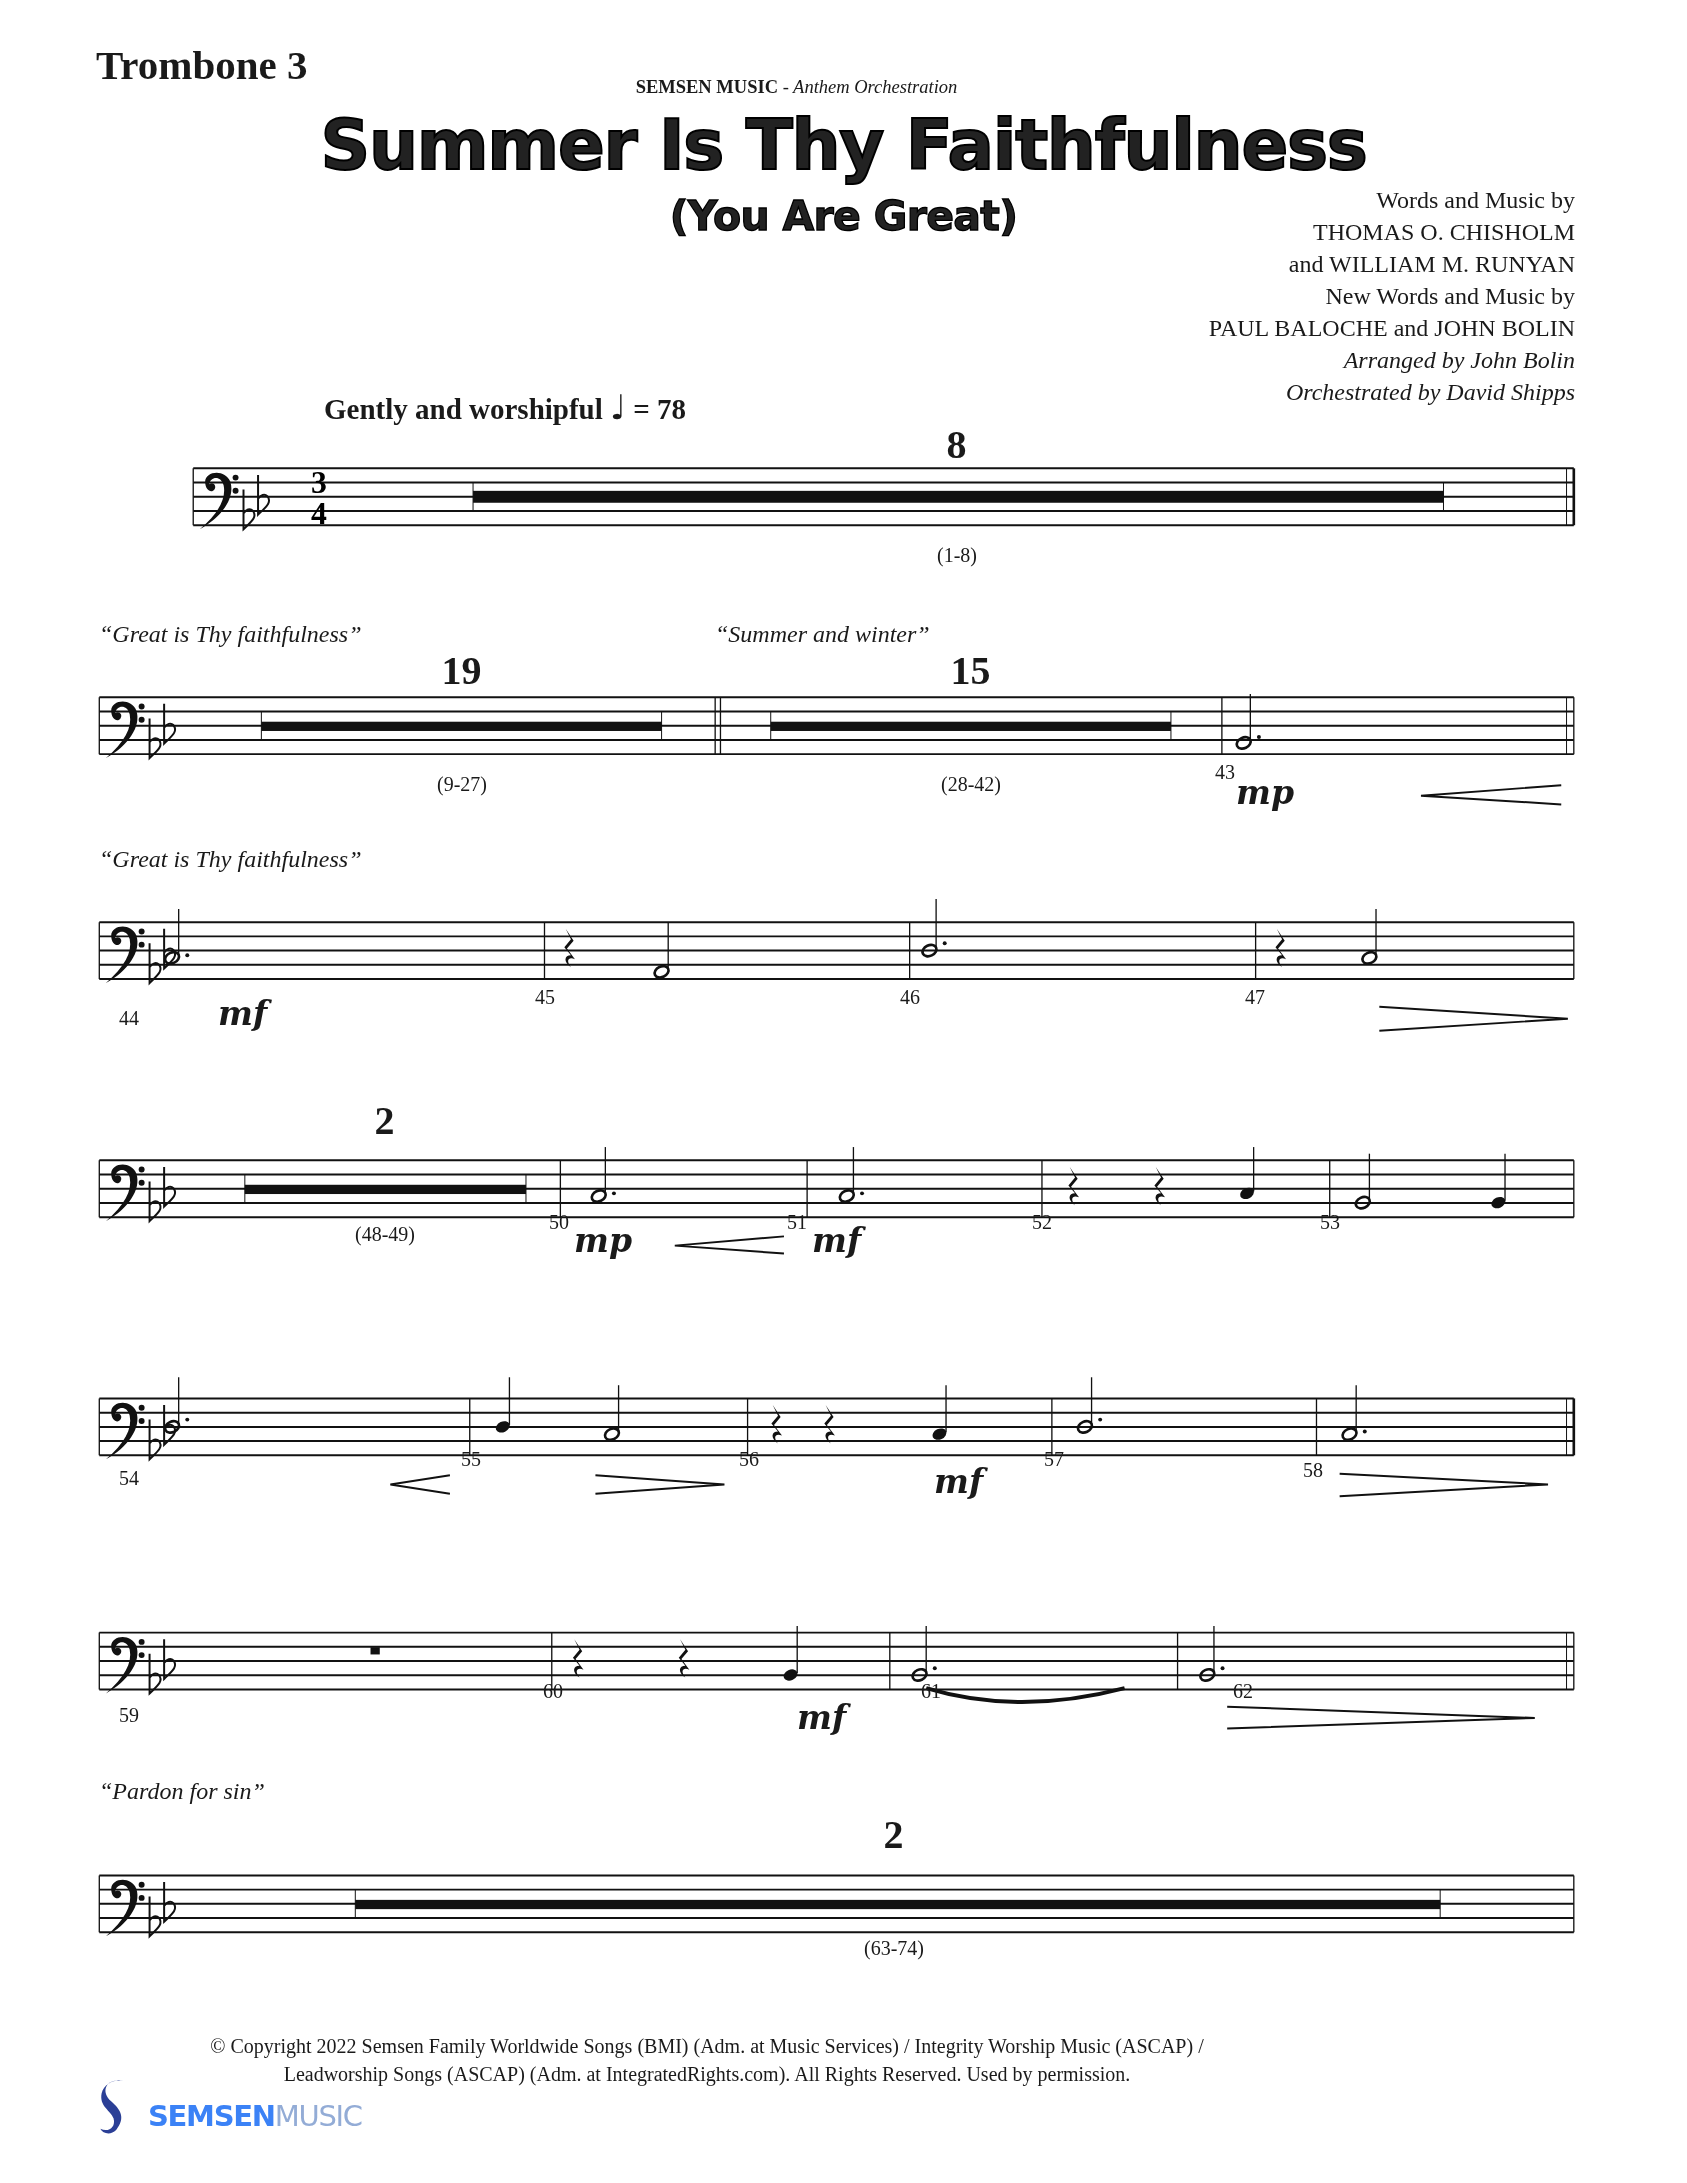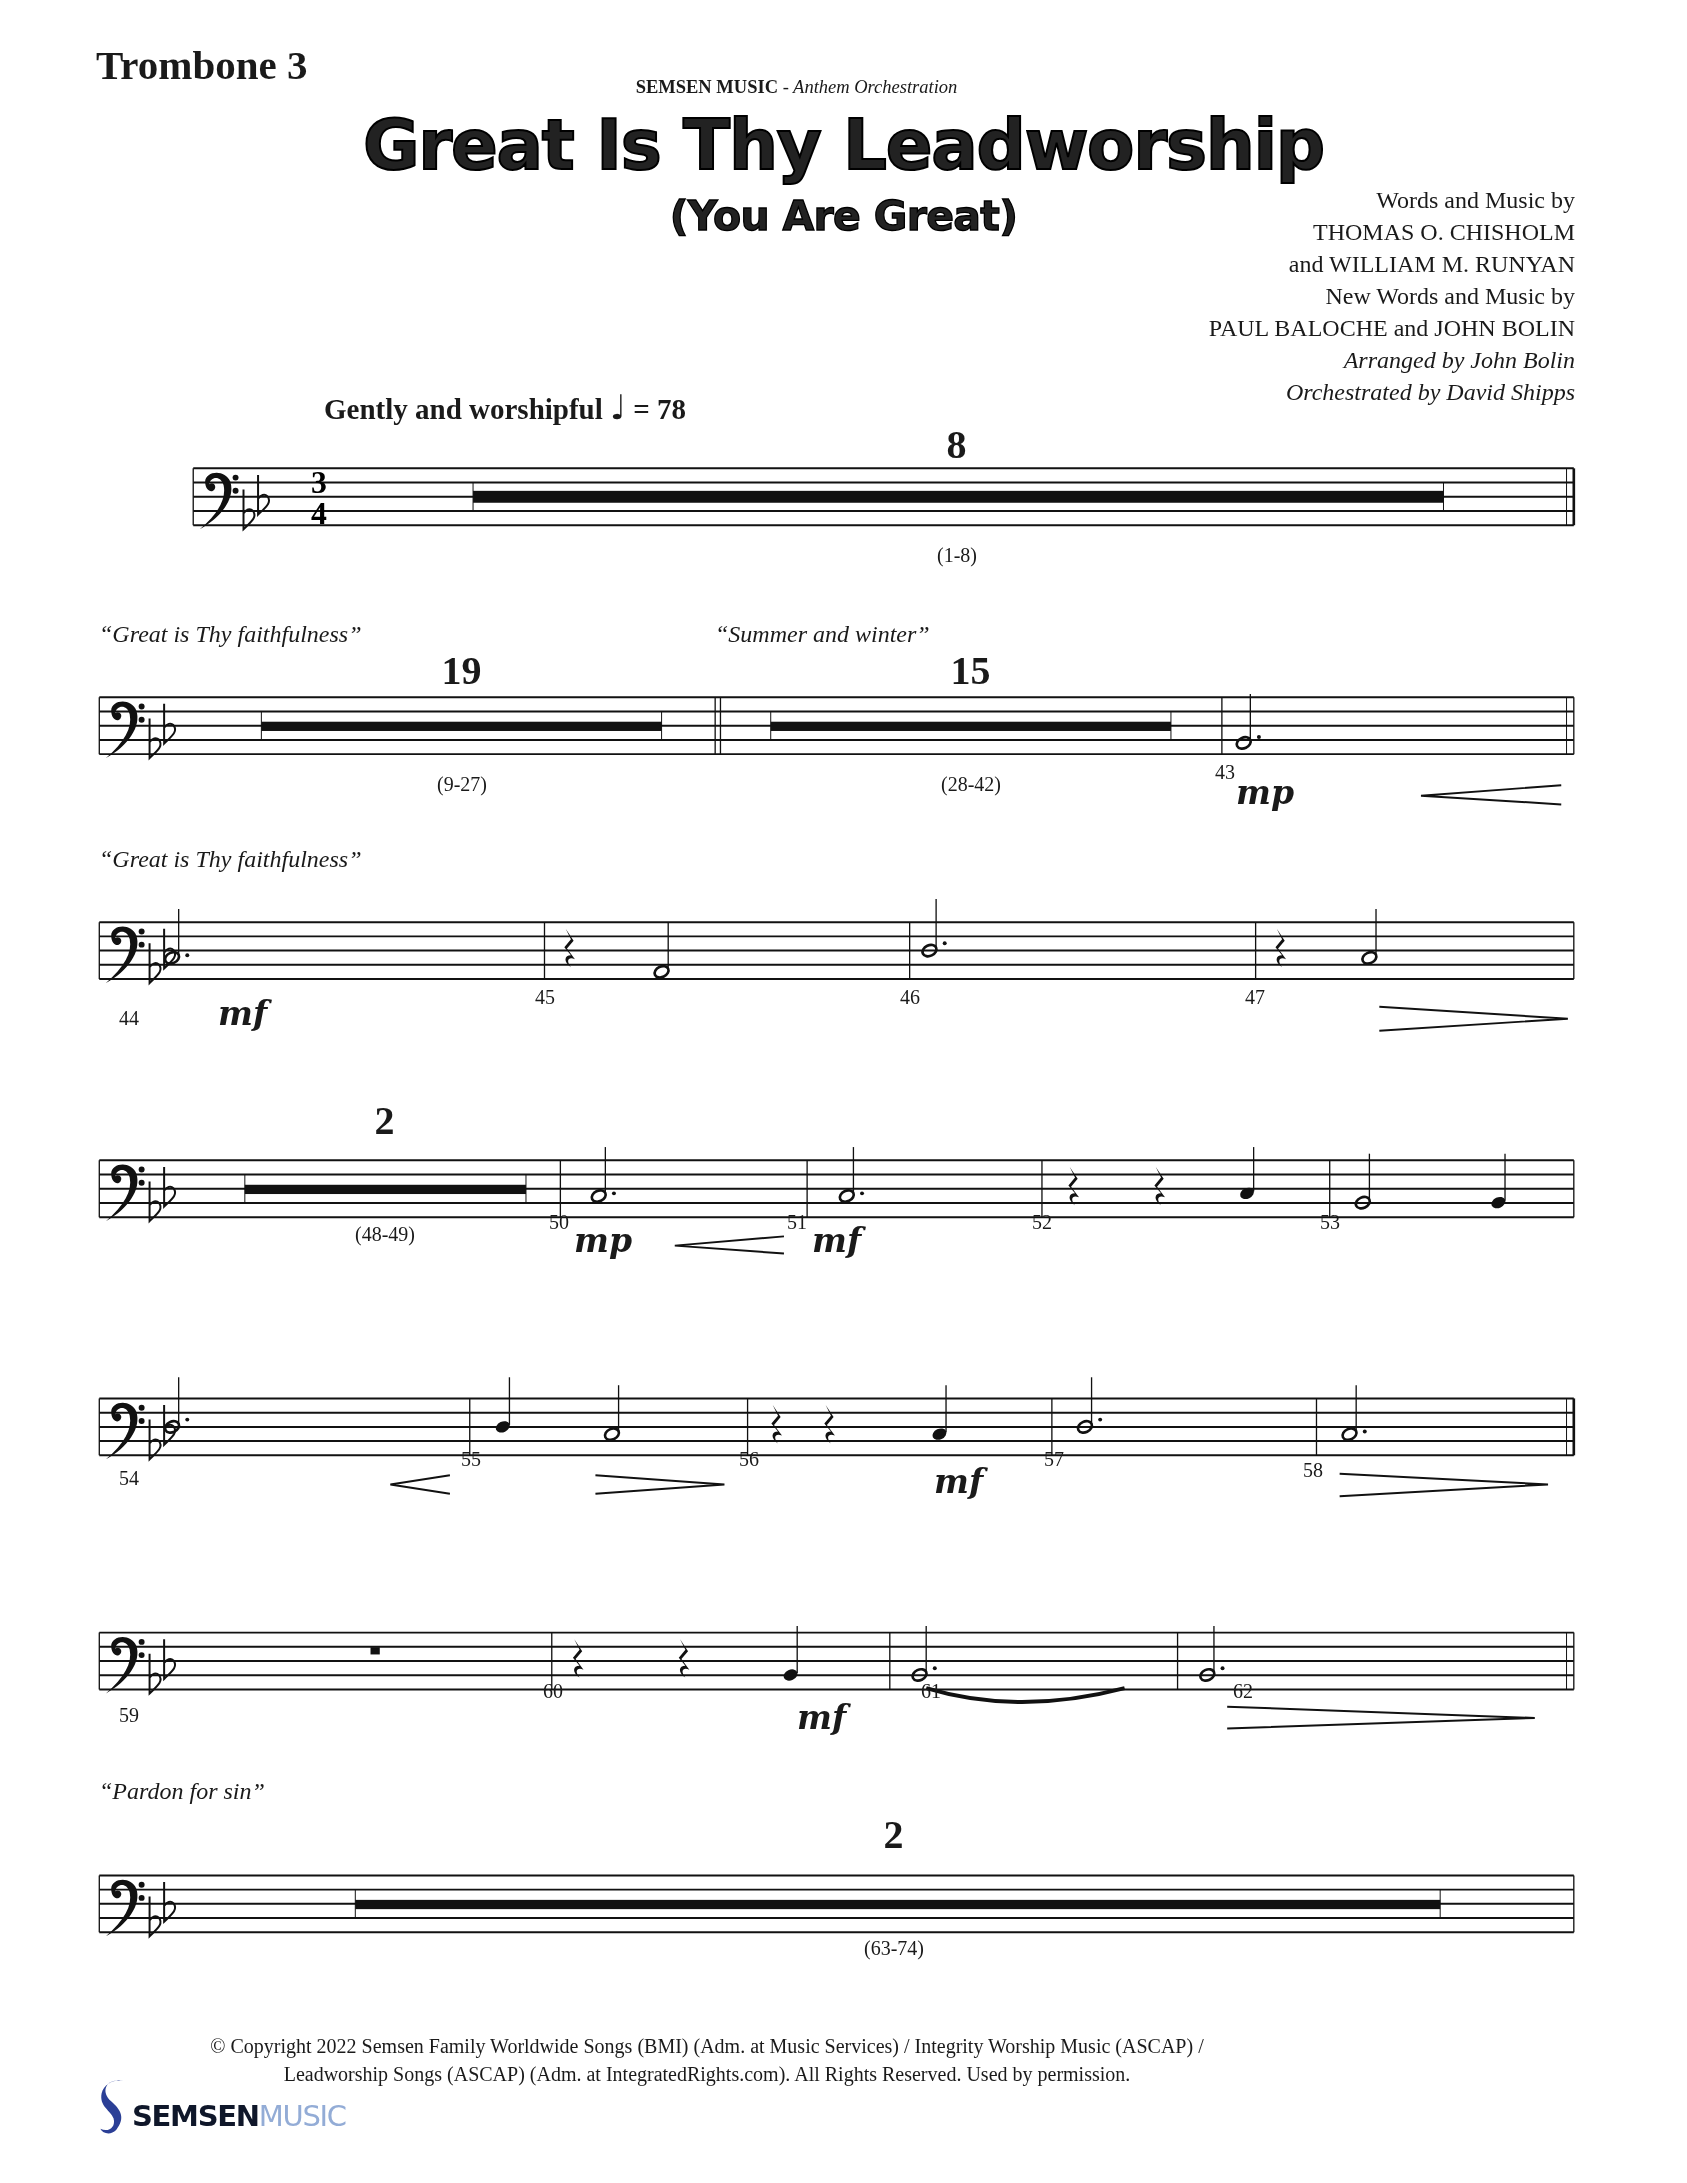--- a/index.html
+++ b/index.html
@@ -21,21 +21,21 @@
   .dyn{font-style:italic;font-weight:bold;font-size:33px;font-family:"DejaVu Serif","Liberation Serif",serif;}
   .copyright{left:0;width:1414px;text-align:center;top:2032px;font-size:20px;line-height:28px;}
   .logo{left:99px;top:2077px;}
   svg{position:absolute;left:0;top:0;}
 </style>
 </head>
 <body>
 
 <div class="abs part">Trombone 3</div>
 <div class="abs publisher"><span class="pb">SEMSEN MUSIC</span><span class="pi"> - Anthem Orchestration</span></div>
-<div class="abs title">Great Is Thy Leadworship</div>
+<div class="abs title">Summer Is Thy Faithfulness</div>
 <div class="abs subtitle">(You Are Great)</div>
 <div class="abs credits">
   <div>Words and Music by</div>
   <div>THOMAS O. CHISHOLM</div>
   <div>and WILLIAM M. RUNYAN</div>
   <div>New Words and Music by</div>
   <div>PAUL BALOCHE and JOHN BOLIN</div>
   <div class="it">Arranged by John Bolin</div>
   <div class="it">Orchestrated by David Shipps</div>
 </div>
@@ -308,16 +308,16 @@
 <div class="abs range" style="left:894px;top:1937px;">(63-74)</div>
 
 <div class="abs copyright">
   <div>© Copyright 2022 Semsen Family Worldwide Songs (BMI) (Adm. at Music Services) / Integrity Worship Music (ASCAP) /</div>
   <div>Leadworship Songs (ASCAP) (Adm. at IntegratedRights.com). All Rights Reserved. Used by permission.</div>
 </div>
 <div class="abs logo" style="display:flex;align-items:flex-end;">
   <svg width="33" height="60" style="position:static;" viewBox="0 0 50 90">
     <path d="M38,6 C10,0 2,22 18,36 C34,50 40,62 26,80 C18,88 6,86 2,78 C14,84 26,76 22,62 C18,50 0,44 4,24 C8,8 26,2 38,6 Z" fill="#2b3f96"></path>
   </svg>
-  <span style="font-family:'DejaVu Sans',sans-serif;font-weight:bold;font-size:29px;color:#0f172a;letter-spacing:-1.3px;margin-bottom:4px;">SEMSEN</span>
+  <span style="font-family:'DejaVu Sans',sans-serif;font-weight:bold;font-size:29px;color:#3b82f6;letter-spacing:-1.3px;margin-bottom:4px;margin-left:16px;">SEMSEN</span>
   <span style="font-family:'DejaVu Sans',sans-serif;font-size:29px;color:#93acd6;letter-spacing:-1.3px;margin-bottom:4px;">MUSIC</span>
 </div>
 
 
 </body></html>

